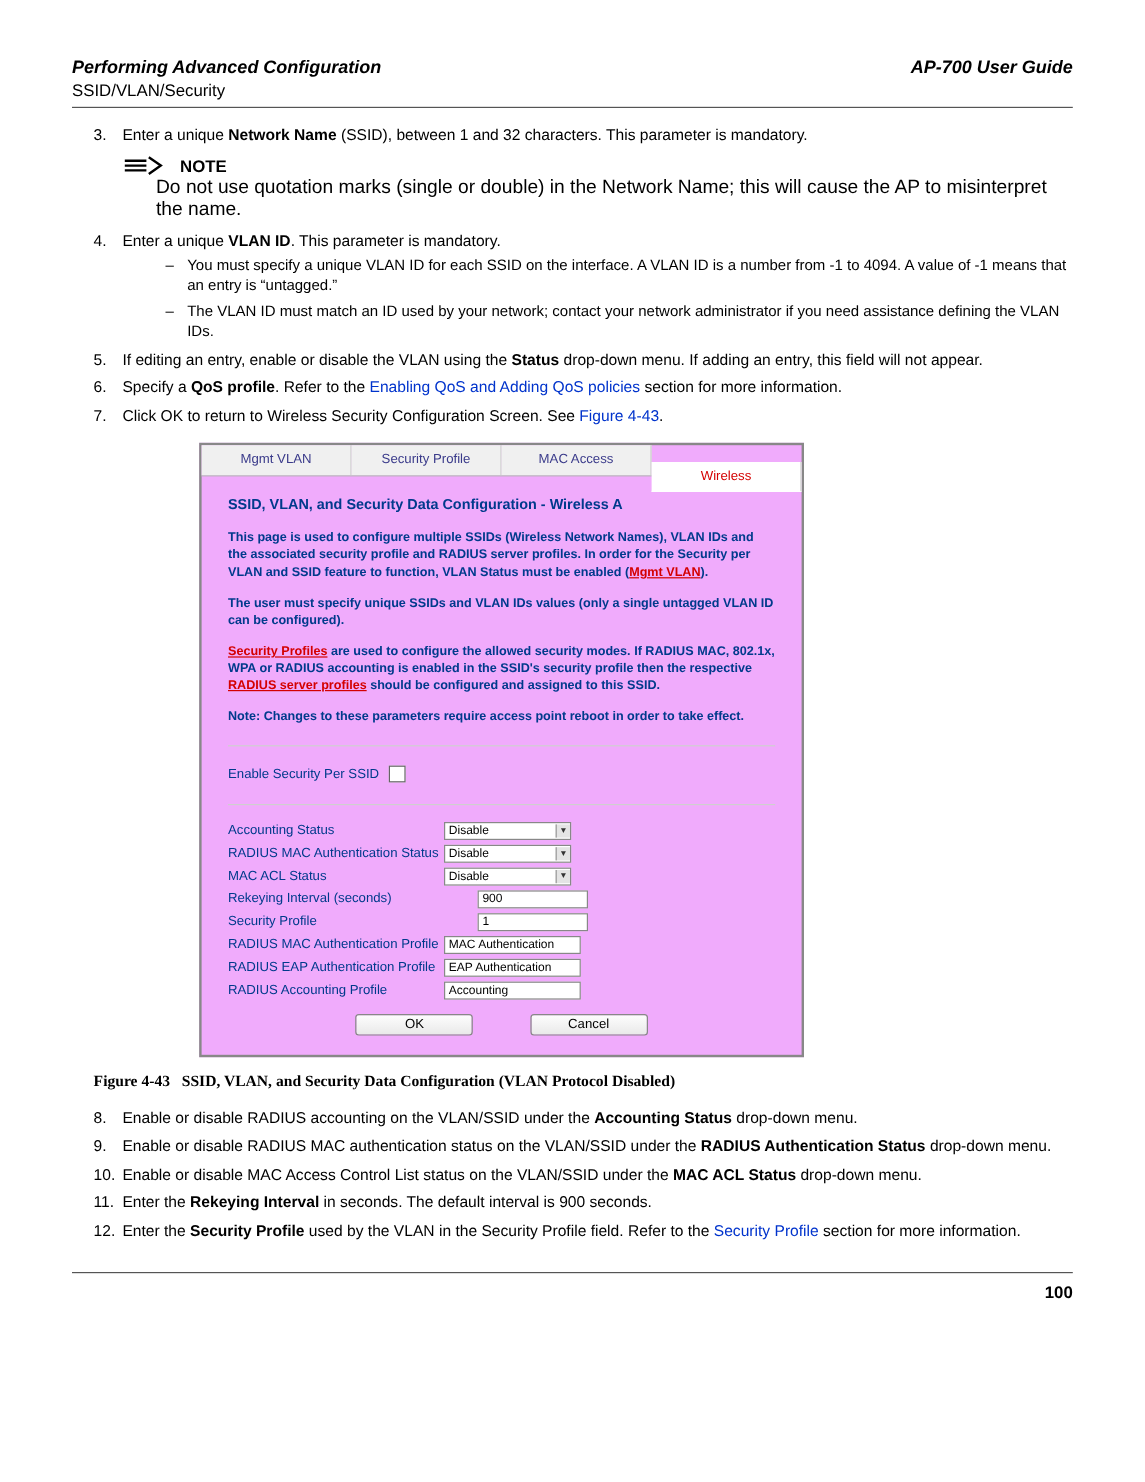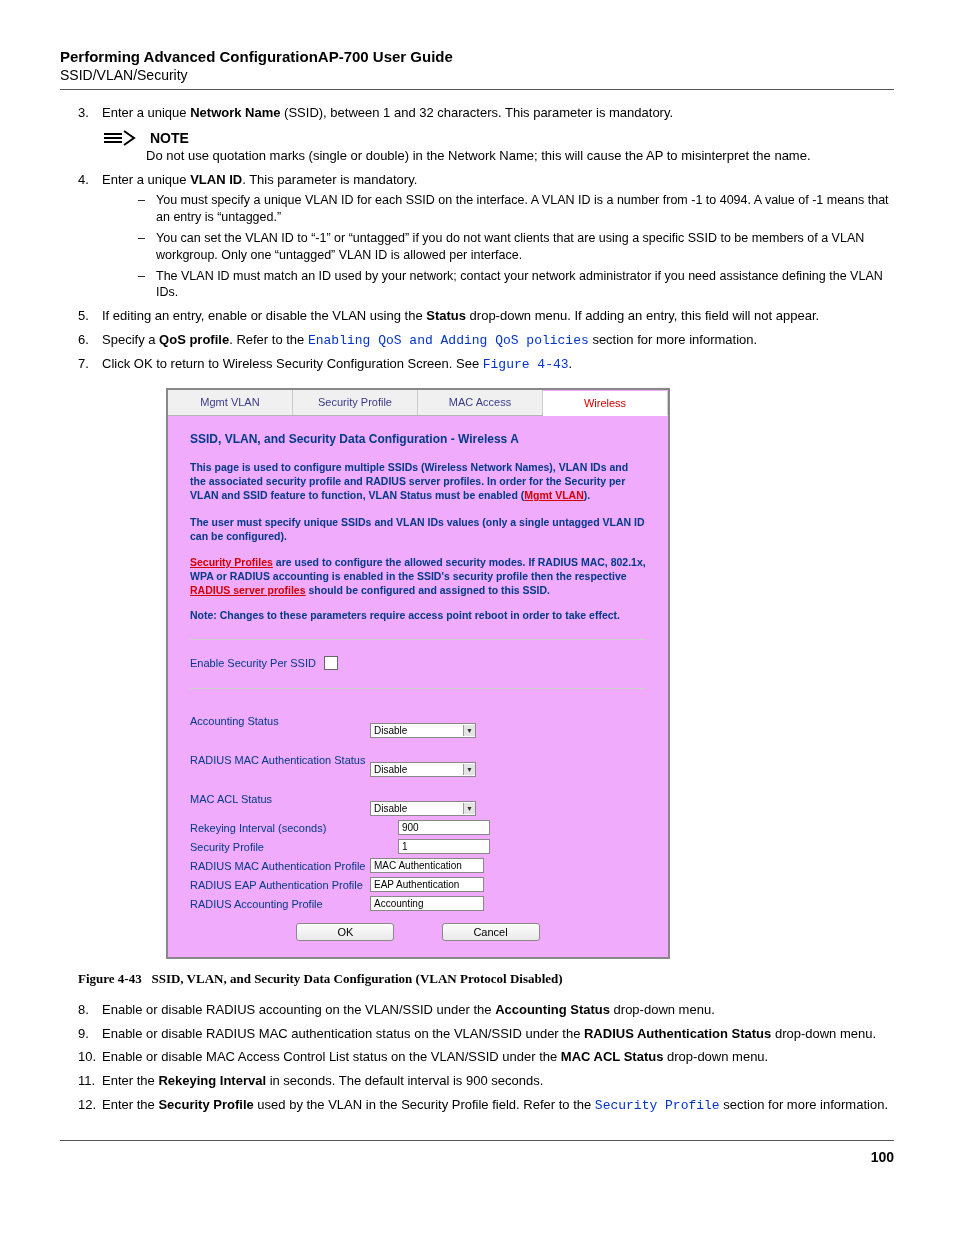--- a/index.html
+++ b/index.html
@@ -7,21 +7,23 @@
     font-size: 13px;
     color: #000;
     margin: 0;
     padding: 48px 60px 40px 60px;
     width: 954px;
     box-sizing: border-box;
     background: #fff;
   }
   .header-row {
     display: flex;
+    justify-content: space-between;
     align-items: baseline;
+    font-style: italic;
   }
   .header-left {
     font-weight: bold;
     font-size: 15px;
   }
   .header-right {
     font-weight: bold;
     font-size: 15px;
   }
   .subheader {
@@ -60,22 +62,22 @@
     font-weight: bold;
     font-size: 14px;
     margin-bottom: 2px;
   }
   .note-icon {
     width: 36px;
     height: 16px;
     display: inline-block;
   }
   .note-body {
-    margin-left: 44px;
-    font-size: 13px;
+    margin-left: 28px;
+    font-size: 16px;
   }
   ul.dashes {
     list-style: none;
     padding: 0;
     margin: 4px 0 6px 36px;
   }
   ul.dashes > li {
     position: relative;
     padding-left: 18px;
     font-size: 12.5px;
@@ -84,21 +86,20 @@
   }
   ul.dashes > li::before {
     content: "\2013";
     position: absolute;
     left: 0;
     top: 0;
   }
   a.link {
     color: #0033cc;
     text-decoration: none;
-    font-family: Liberation Mono, monospace;
   }
   .fig-wrap {
     margin: 14px 0 10px 106px;
   }
   .fig-panel {
     width: 500px;
     border: 2px solid #888;
     background: #f0abfc;
     padding: 0 0 12px 0;
     font-family: Arial, sans-serif;
@@ -116,21 +117,21 @@
     text-align: center;
     background: #f0f0f0;
     border-right: 1px solid #ccc;
     color: #3a3a8a;
   }
   .tab.active {
     background: #fff;
     color: #d40000;
     border-bottom: 1px solid #fff;
     position: relative;
-    top: 1px;
+    top: 14px;
   }
   .panel-body {
     padding: 16px 22px 4px 22px;
   }
   .panel-title {
     font-weight: bold;
     font-size: 12px;
     margin-bottom: 14px;
   }
   .panel-text {
@@ -184,21 +185,21 @@
     background: #fff;
     font-size: 10px;
     padding: 1px 3px;
     height: 15px;
     box-sizing: border-box;
     display: flex;
     align-items: center;
     justify-content: space-between;
     color: #000;
   }
-  .sel { width: 106px; margin-top: 20px; }
+  .sel { width: 106px; }
   .txt { width: 92px; margin-left: 28px; }
   .txt-wide { width: 114px; }
   .dd-arrow {
     width: 11px;
     height: 11px;
     background: #e4e4e4;
     border-left: 1px solid #999;
     margin: -1px -3px -1px 3px;
     display: flex;
     align-items: center;
@@ -272,21 +273,20 @@
   </div>
   <div class="note-body">Do not use quotation marks (single or double) in the Network Name; this will cause the AP to misinterpret the name.</div>
 </div>
 
 <ol class="steps">
 
   <li><span class="num">4.</span>
     <span>Enter a unique </span><b>VLAN ID</b><span>. This parameter is mandatory.</span>
     <ul class="dashes">
       <li>You must specify a unique VLAN ID for each SSID on the interface. A VLAN ID is a number from -1 to 4094. A value of -1 means that an entry is “untagged.”</li>
-      <li>You can set the VLAN ID to “-1” or “untagged” if you do not want clients that are using a specific SSID to be members of a VLAN workgroup. Only one “untagged” VLAN ID is allowed per interface.</li>
       <li>The VLAN ID must match an ID used by your network; contact your network administrator if you need assistance defining the VLAN IDs.</li>
     </ul>
   </li>
 
   <li><span class="num">5.</span>
     <span>If editing an entry, enable or disable the VLAN using the </span><b>Status</b><span> drop-down menu. If adding an entry, this field will not appear.</span>
   </li>
 
   <li><span class="num">6.</span>
     <span>Specify a </span><b>QoS profile</b><span>. Refer to the </span><a class="link">Enabling QoS and Adding QoS policies</a><span> section for more information.</span>

